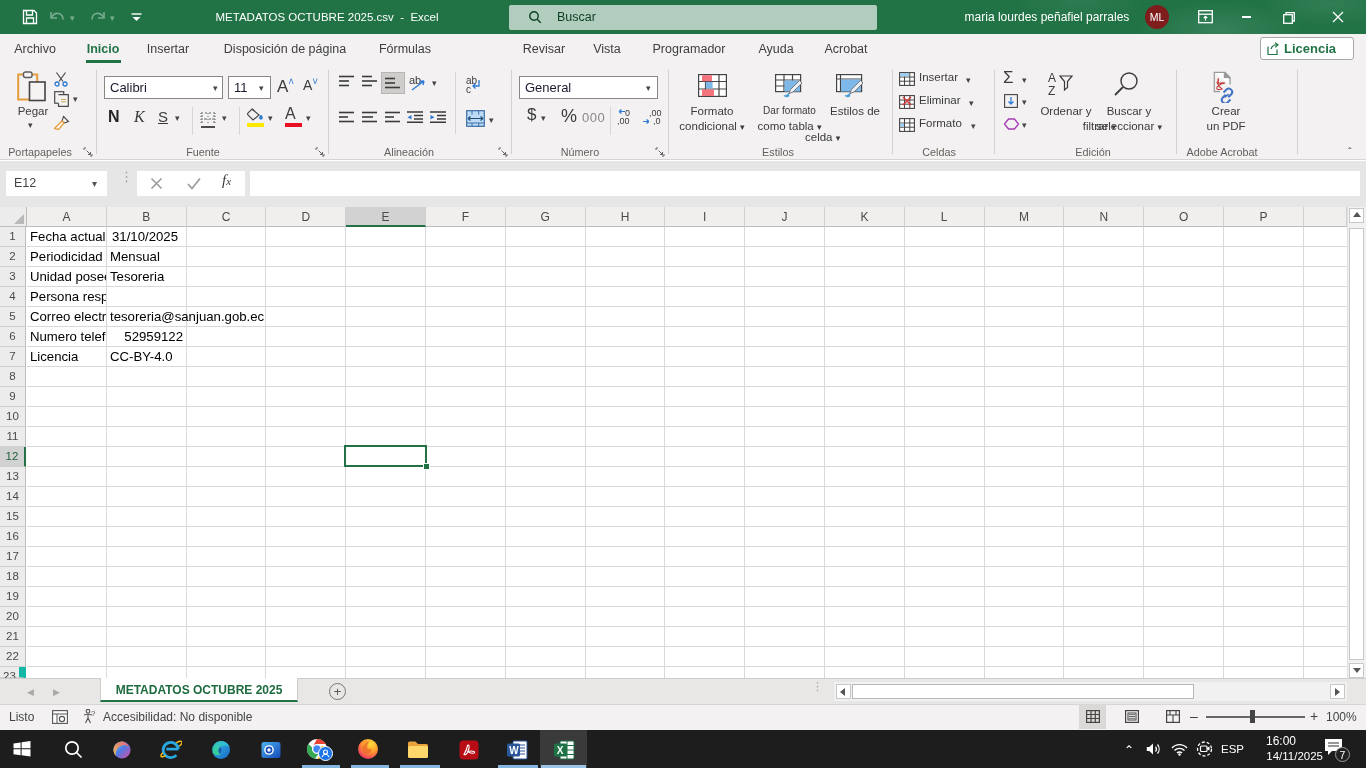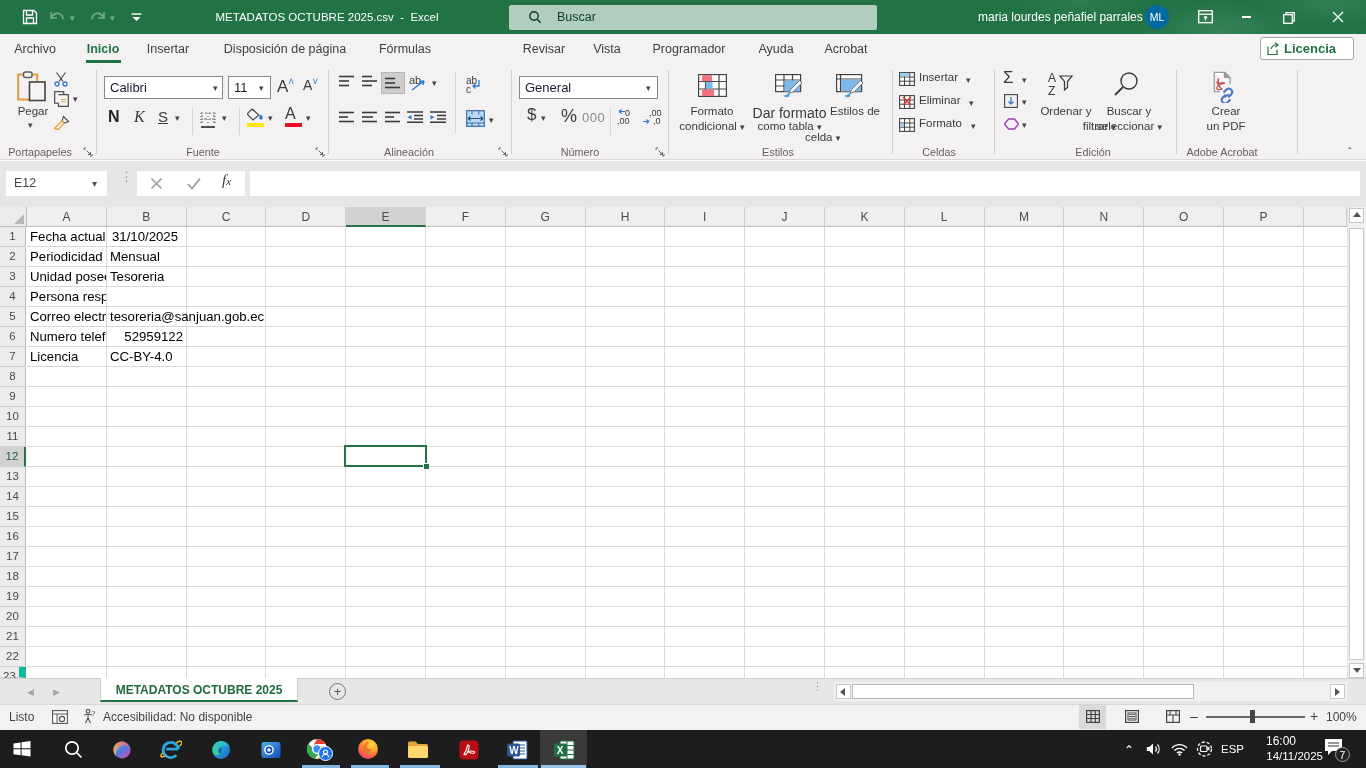--- a/index.html
+++ b/index.html
@@ -34,22 +34,22 @@
       <path d="M0.5 1h10" stroke="#fff" stroke-width="1.4"></path>
       <path d="M1.5 4l4 4 4-4z" fill="#fff"></path>
     </svg>
 <div class="ab" style="left:142px;top:0;width:370px;height:34px;line-height:34px;text-align:center;color:#fff;font-size:11.5px;white-space:nowrap">METADATOS OCTUBRE 2025.csv &nbsp;-&nbsp; Excel</div>
 <div class="ab" style="left:509px;top:5px;width:368px;height:25px;background:#b1cdbe;border-radius:2px"></div>
 <svg class="ab" style="left:528px;top:10px" width="14" height="14" viewBox="0 0 14 14">
       <circle cx="6" cy="6" r="4.2" fill="none" stroke="#0c3d23" stroke-width="1.4"></circle>
       <path d="M9.2 9.2l3.5 3.5" stroke="#0c3d23" stroke-width="1.4"></path>
     </svg>
 <div class="ab" style="left:557px;top:5px;height:25px;line-height:25px;color:#0c3d23;font-size:12.5px">Buscar</div>
-<div class="ab" style="left:978px;top:0;width:180px;height:34px;line-height:34px;text-align:left;color:#fff;font-size:12px;white-space:nowrap">maria lourdes peñafiel parrales</div>
-<div class="ab" style="left:1145px;top:5px;width:24px;height:24px;border-radius:50%;background:#0369a1;color:#fff;font-size:10.5px;text-align:center;line-height:24px">ML</div>
+<div class="ab" style="left:957px;top:0;width:180px;height:34px;line-height:34px;text-align:center;color:#fff;font-size:12px;white-space:nowrap">maria lourdes peñafiel parrales</div>
+<div class="ab" style="left:1145px;top:5px;width:24px;height:24px;border-radius:50%;background:#7f1d1d;color:#fff;font-size:10.5px;text-align:center;line-height:24px">ML</div>
 <svg class="ab" style="left:1198px;top:10px" width="15" height="14" viewBox="0 0 15 14">
       <rect x="0.7" y="0.7" width="13.6" height="12" fill="none" stroke="#fff" stroke-width="1.3"></rect>
       <path d="M0.7 4.2h13.6" stroke="#fff" stroke-width="1.3"></path>
       <path d="M7.5 10.5v-4M5.8 8l1.7-1.7L9.2 8" fill="none" stroke="#fff" stroke-width="1.2"></path>
     </svg>
 <div class="ab" style="left:1242px;top:16px;width:9px;height:1.6px;background:#fff"></div>
 <svg class="ab" style="left:1283px;top:12px" width="12" height="12" viewBox="0 0 12 12">
       <rect x="0.7" y="2.7" width="8.6" height="8.6" fill="none" stroke="#fff" stroke-width="1.3"></rect>
       <path d="M3 2.7v-2h8.3v8.3h-2" fill="none" stroke="#fff" stroke-width="1.3"></path>
     </svg>
@@ -234,21 +234,21 @@
     </svg>
 <div class="ab" style="left:662px;top:105px;width:100px;text-align:center;font-size:11.5px;color:#3b3b3b">Formato</div>
 <div class="ab" style="left:655px;top:120px;width:114px;text-align:center;font-size:11.5px;color:#3b3b3b">condicional <span style="font-size:9px">▾</span></div>
 <svg class="ab" style="left:775px;top:74px" width="30" height="26" viewBox="0 0 30 26">
       <rect x="0.6" y="0.6" width="25" height="17" fill="#fff" stroke="#444" stroke-width="1.2"></rect>
       <path d="M0.6 6h25M0.6 12h25M9 0.6v17M17.5 0.6v17" stroke="#444" stroke-width="1.2"></path>
       <rect x="9.5" y="6.5" width="15.5" height="11" fill="#7eb8e8"></rect>
       <path d="M27 9l-9 9-4 1.5 1.5-4 9-9z" fill="#e8eef5" stroke="#7a7a7a" stroke-width="1"></path>
       <path d="M14 18.5c-1.5 2-3.5 3-5.5 2.8 1.2 2.3 4.2 2.6 5.8 1z" fill="#4a9fd8"></path>
     </svg>
-<div class="ab" style="left:733px;top:105px;width:113px;text-align:center;font-size:14px;color:#3b3b3b">Dar formato</div>
+<div class="ab" style="left:733px;top:105px;width:113px;text-align:center;font-size:10px;color:#3b3b3b">Dar formato</div>
 <div class="ab" style="left:733px;top:120px;width:113px;text-align:center;font-size:11.5px;color:#3b3b3b">como tabla <span style="font-size:9px">▾</span></div>
 <svg class="ab" style="left:836px;top:74px" width="30" height="26" viewBox="0 0 30 26">
       <rect x="0.6" y="0.6" width="25" height="17" fill="#fff" stroke="#444" stroke-width="1.2"></rect>
       <path d="M0.6 5h25M4.5 0.6v17" stroke="#444" stroke-width="1.2"></path>
       <rect x="5" y="5.5" width="20" height="12" fill="#7eb8e8"></rect>
       <path d="M27 9l-9 9-4 1.5 1.5-4 9-9z" fill="#e8eef5" stroke="#7a7a7a" stroke-width="1"></path>
       <path d="M14 18.5c-1.5 2-3.5 3-5.5 2.8 1.2 2.3 4.2 2.6 5.8 1z" fill="#4a9fd8"></path>
     </svg>
 <div class="ab" style="left:805px;top:105px;width:100px;text-align:center;font-size:11.5px;color:#3b3b3b">Estilos de</div>
 <div class="ab" style="left:805px;top:131px;width:100px;text-align:left;font-size:11.5px;color:#3b3b3b">celda <span style="font-size:9px">▾</span></div>

